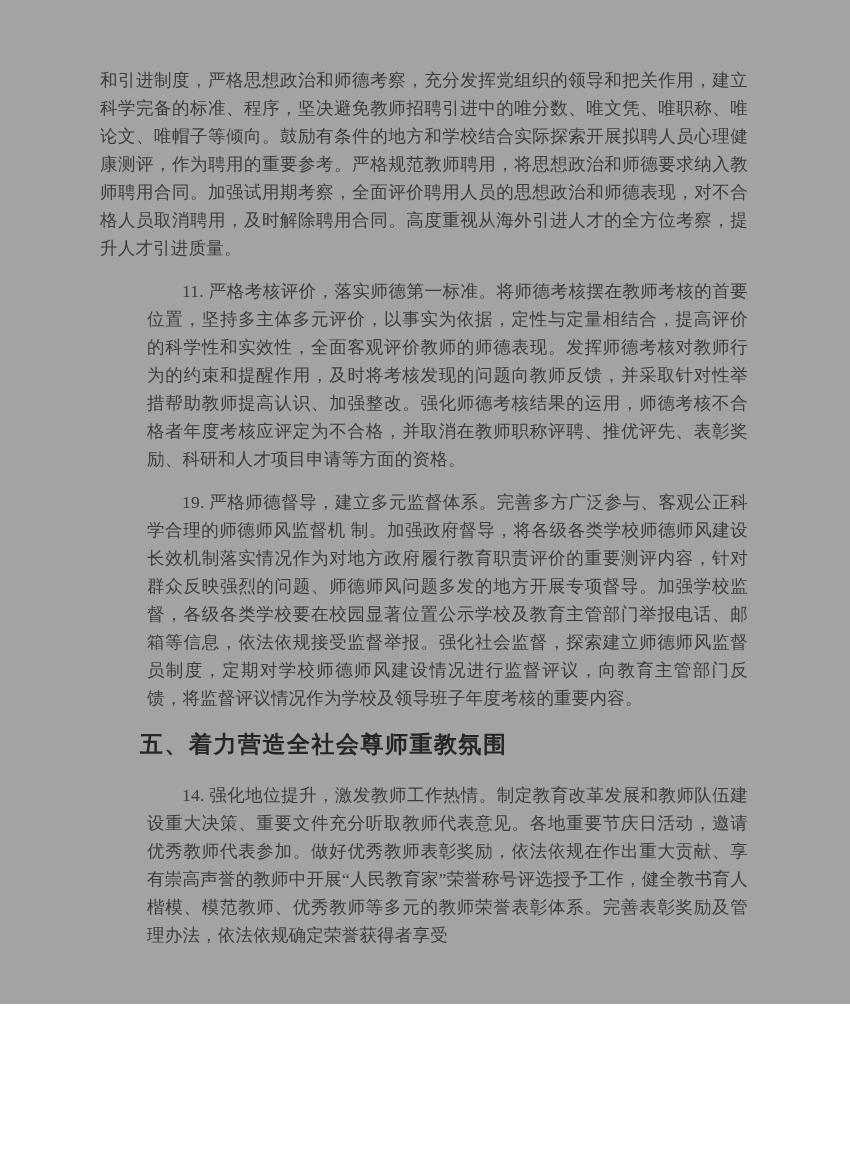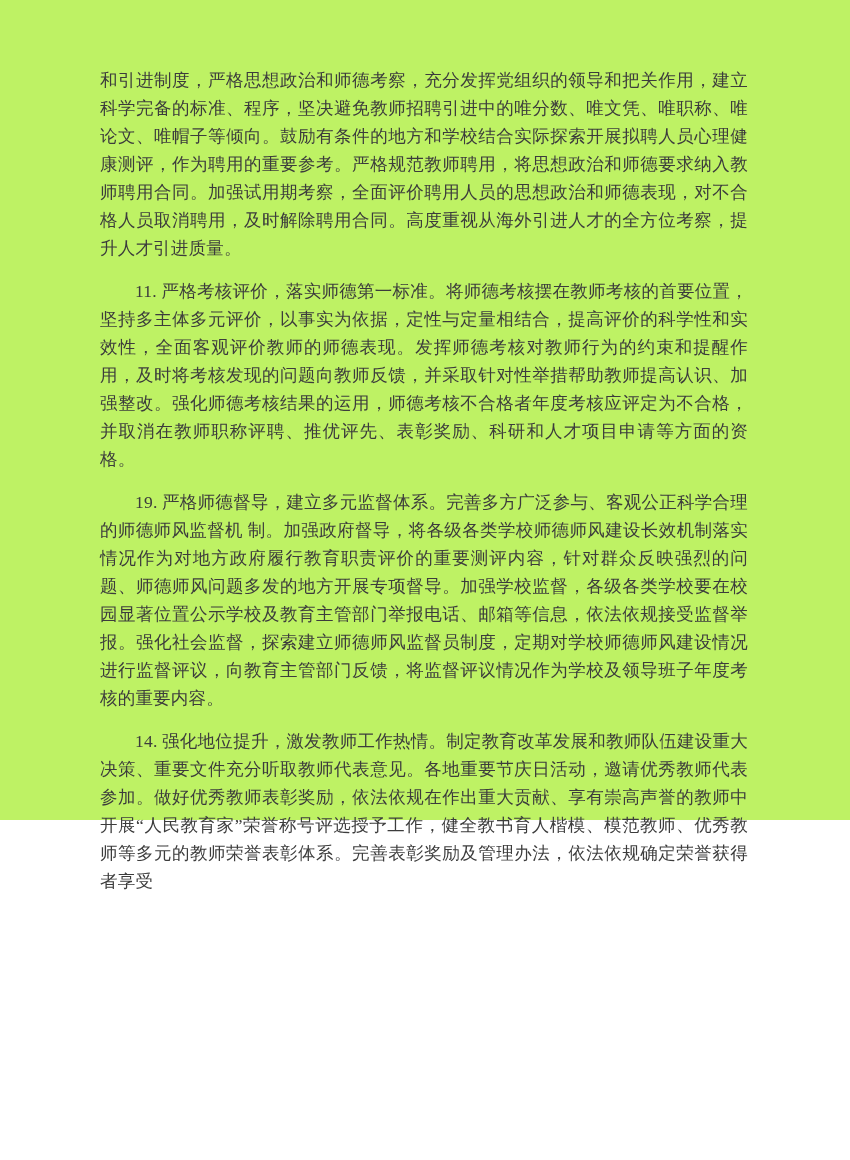--- a/index.html
+++ b/index.html
@@ -9,35 +9,36 @@
   body {
     width: 850px;
     height: 1160px;
     background: #ffffff;
     font-family: "Liberation Serif", serif;
     overflow: hidden;
   }
   .page {
     box-sizing: border-box;
     width: 850px;
-    height: 820px;
+    height: 1004px;
     padding: 66px 102px 48px 100px;
-    background: #bef264;
+    background: #a3a3a3;
   }
   .para {
     margin: 0 0 15px 0;
     font-size: 17.5px;
     line-height: 28px;
     color: #3c3c3c;
     text-align: justify;
     text-justify: inter-ideograph;
     letter-spacing: 0.2px;
   }
   .para.indent {
     text-indent: 2em;
+    margin-left: 47px;
   }
   .section-heading {
     margin: 14px 0 20px 0;
     font-family: "Liberation Sans", sans-serif;
     font-weight: bold;
     font-size: 23px;
     line-height: 34px;
     color: #262626;
     text-indent: 40px;
     letter-spacing: 1.5px;
@@ -47,15 +48,16 @@
 <body>
 
 <div class="page">
   <p class="para">和引进制度，严格思想政治和师德考察，充分发挥党组织的领导和把关作用，建立科学完备的标准、程序，坚决避免教师招聘引进中的唯分数、唯文凭、唯职称、唯论文、唯帽子等倾向。鼓励有条件的地方和学校结合实际探索开展拟聘人员心理健康测评，作为聘用的重要参考。严格规范教师聘用，将思想政治和师德要求纳入教师聘用合同。加强试用期考察，全面评价聘用人员的思想政治和师德表现，对不合格人员取消聘用，及时解除聘用合同。高度重视从海外引进人才的全方位考察，提升人才引进质量。</p>
 
   <p class="para indent">11. 严格考核评价，落实师德第一标准。将师德考核摆在教师考核的首要位置，坚持多主体多元评价，以事实为依据，定性与定量相结合，提高评价的科学性和实效性，全面客观评价教师的师德表现。发挥师德考核对教师行为的约束和提醒作用，及时将考核发现的问题向教师反馈，并采取针对性举措帮助教师提高认识、加强整改。强化师德考核结果的运用，师德考核不合格者年度考核应评定为不合格，并取消在教师职称评聘、推优评先、表彰奖励、科研和人才项目申请等方面的资格。</p>
 
   <p class="para indent">19. 严格师德督导，建立多元监督体系。完善多方广泛参与、客观公正科学合理的师德师风监督机 制。加强政府督导，将各级各类学校师德师风建设长效机制落实情况作为对地方政府履行教育职责评价的重要测评内容，针对群众反映强烈的问题、师德师风问题多发的地方开展专项督导。加强学校监督，各级各类学校要在校园显著位置公示学校及教育主管部门举报电话、邮箱等信息，依法依规接受监督举报。强化社会监督，探索建立师德师风监督员制度，定期对学校师德师风建设情况进行监督评议，向教育主管部门反馈，将监督评议情况作为学校及领导班子年度考核的重要内容。</p>
 
 
+  <h2 class="section-heading">五、着力营造全社会尊师重教氛围</h2>
 
   <p class="para indent">14. 强化地位提升，激发教师工作热情。制定教育改革发展和教师队伍建设重大决策、重要文件充分听取教师代表意见。各地重要节庆日活动，邀请优秀教师代表参加。做好优秀教师表彰奖励，依法依规在作出重大贡献、享有崇高声誉的教师中开展“人民教育家”荣誉称号评选授予工作，健全教书育人楷模、模范教师、优秀教师等多元的教师荣誉表彰体系。完善表彰奖励及管理办法，依法依规确定荣誉获得者享受</p>
 </div>
 
 </body></html>

